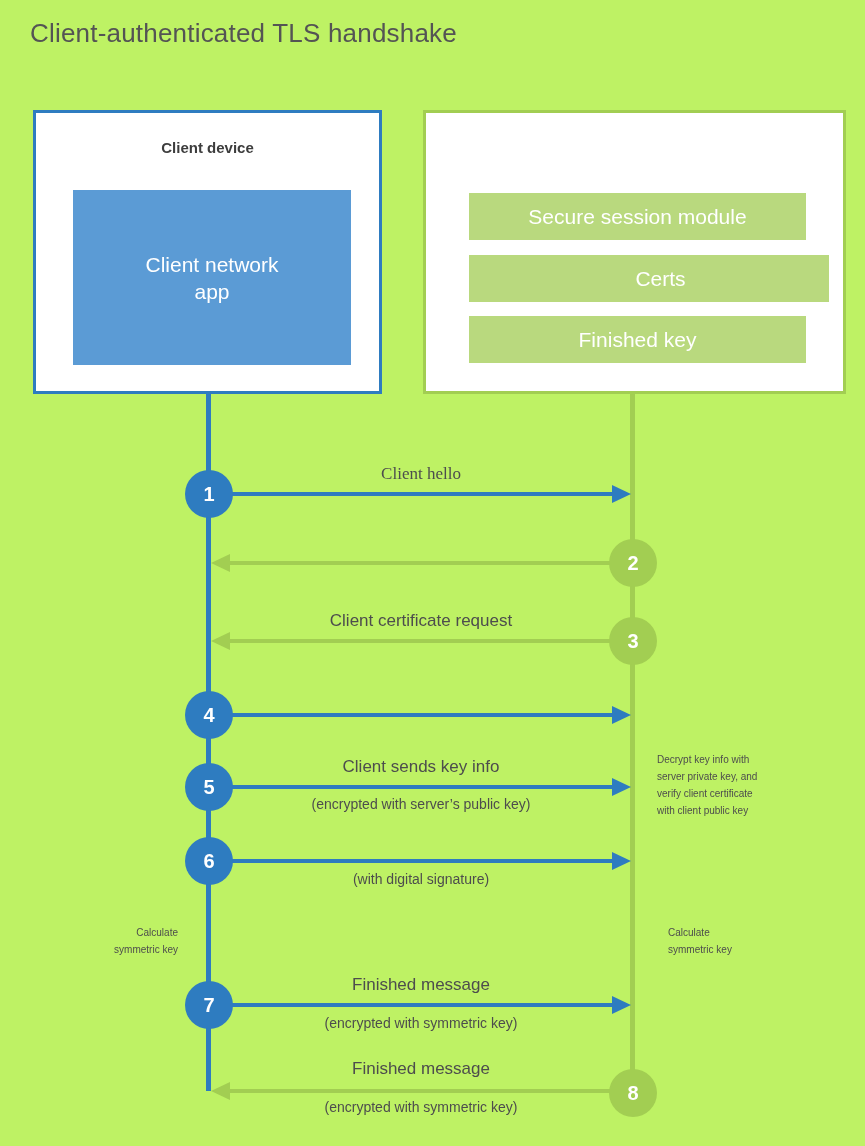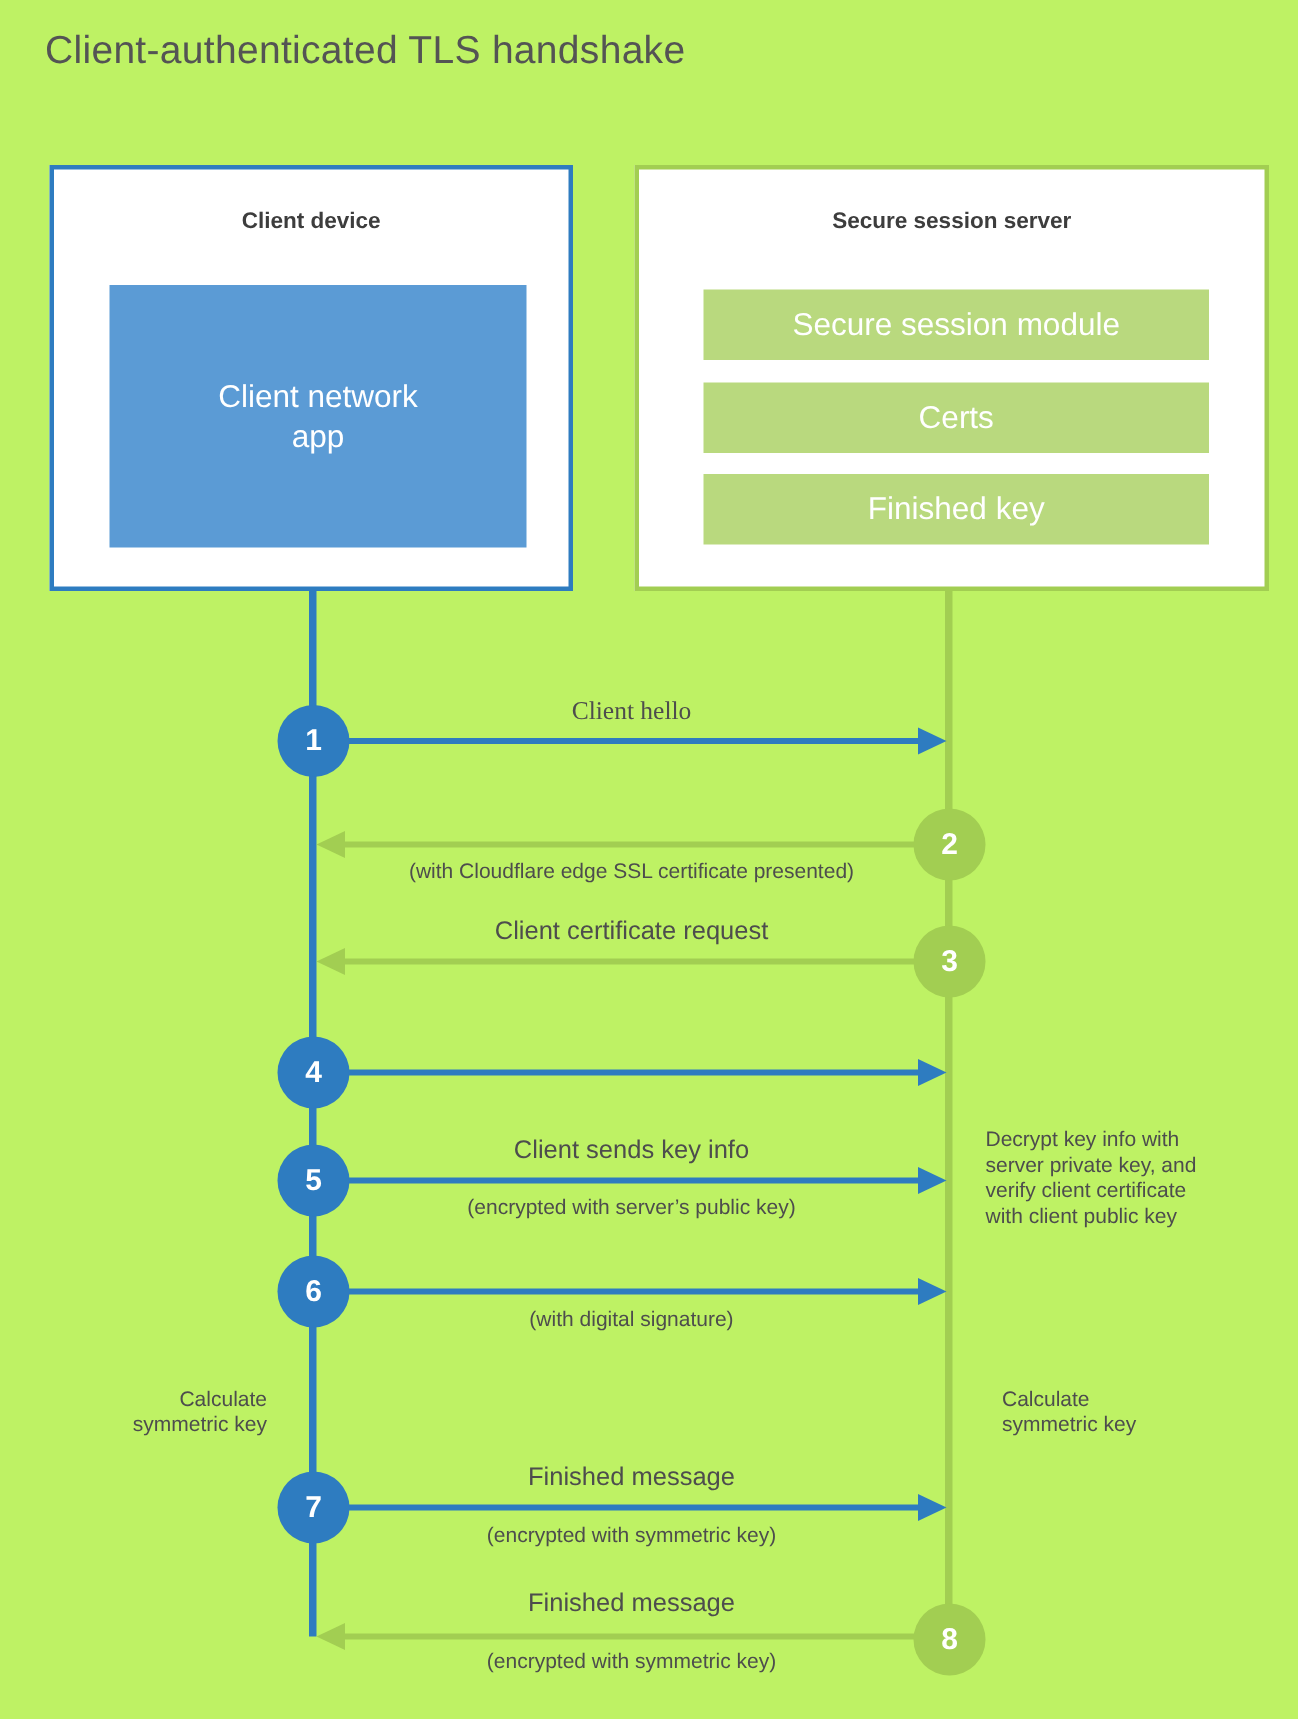--- a/index.html
+++ b/index.html
@@ -20,78 +20,76 @@
   .client-box{left:33px;width:349px;height:284px;border:3px solid var(--blue);}
   .server-box{left:423px;width:423px;height:284px;border:3px solid var(--green);}
   .actor-title{margin-top:26px;text-align:center;font-size:15px;font-weight:bold;color:var(--text-dark);}
 
   .client-app{position:absolute;left:37px;top:77px;width:278px;height:175px;background:var(--blue-fill);
     display:flex;align-items:center;justify-content:center;}
   .client-app span{display:block;max-width:170px;text-align:center;color:#fff;font-size:21px;line-height:27px;}
 
   .server-bar{position:absolute;left:43px;width:337px;height:47px;background:var(--green-fill);
     display:flex;align-items:center;justify-content:center;color:#fff;font-size:21px;}
-  .bar-1{top:80px;} .bar-2{top:142px;} .bar-3{top:203px;}
+  .bar-1{top:80px;} .bar-2{top:142px;padding-left:23px;} .bar-3{top:203px;}
 
   .vline{position:absolute;width:5px;}
   .vline.blue{left:206px;top:392px;height:699px;background:var(--blue);}
   .vline.green{left:630px;top:392px;height:701px;background:var(--green);}
 
   .circle{position:absolute;width:48px;height:48px;border-radius:50%;display:flex;align-items:center;justify-content:center;
     color:#fff;font-size:20px;font-weight:bold;}
   .circle.blue{background:var(--blue);left:185px;}
   .circle.green{background:var(--green);left:609px;}
 
   .aline{position:absolute;height:4px;}
   .aline.blue{background:var(--blue);}
   .aline.green{background:var(--green);}
   .ahead{position:absolute;width:0;height:0;border-top:9px solid transparent;border-bottom:9px solid transparent;}
   .ahead.right{border-left:19px solid var(--blue);}
   .ahead.left{border-right:19px solid var(--green);}
 
   .step-label{position:absolute;left:230px;width:382px;text-align:center;font-size:17px;color:var(--text);}
   .step-sublabel{position:absolute;left:230px;width:382px;text-align:center;font-size:14px;color:var(--text);}
 
-  .note{position:absolute;font-size:14px;line-height:17px;color:var(--text);white-space:pre-line;}
+  .note{position:absolute;font-size:10px;line-height:17px;color:var(--text);white-space:pre-line;}
   .note-decrypt{left:657px;top:751px;width:190px;}
   .calc-left{left:58px;top:924px;width:120px;text-align:right;}
   .calc-right{left:668px;top:924px;width:130px;text-align:left;}
 </style>
 </head>
 <body>
 
 <div class="canvas">
 
   <div class="title">Client-authenticated TLS handshake</div>
 
   <div class="actor-box client-box">
     <div class="actor-title">Client device</div>
     <div class="client-app">
       <span>Client network app</span>
     </div>
   </div>
 
   <div class="actor-box server-box">
-    <div class="actor-title">Secure session server</div>
     <div class="server-bar bar-1">Secure session module</div>
     <div class="server-bar bar-2">Certs</div>
     <div class="server-bar bar-3">Finished key</div>
   </div>
 
   <div class="vline blue"></div>
   <div class="vline green"></div>
 
   <div class="step-label" style="top:464px;font-family:Liberation Serif, serif;">Client hello</div>
   <div class="aline blue" style="left:209px;top:492px;width:403px;"></div>
   <div class="ahead right" style="left:612px;top:485px;"></div>
   <div class="circle blue" style="top:470px;">1</div>
 
   <div class="aline green" style="left:230px;top:561px;width:403px;"></div>
   <div class="ahead left" style="left:211px;top:554px;"></div>
-  <div class="step-sublabel" style="top:572px;">(with Cloudflare edge SSL certificate presented)</div>
   <div class="circle green" style="top:539px;">2</div>
 
   <div class="step-label" style="top:611px;">Client certificate request</div>
   <div class="aline green" style="left:230px;top:639px;width:403px;"></div>
   <div class="ahead left" style="left:211px;top:632px;"></div>
   <div class="circle green" style="top:617px;">3</div>
 
   <div class="aline blue" style="left:209px;top:713px;width:403px;"></div>
   <div class="ahead right" style="left:612px;top:706px;"></div>
   <div class="circle blue" style="top:691px;">4</div>

